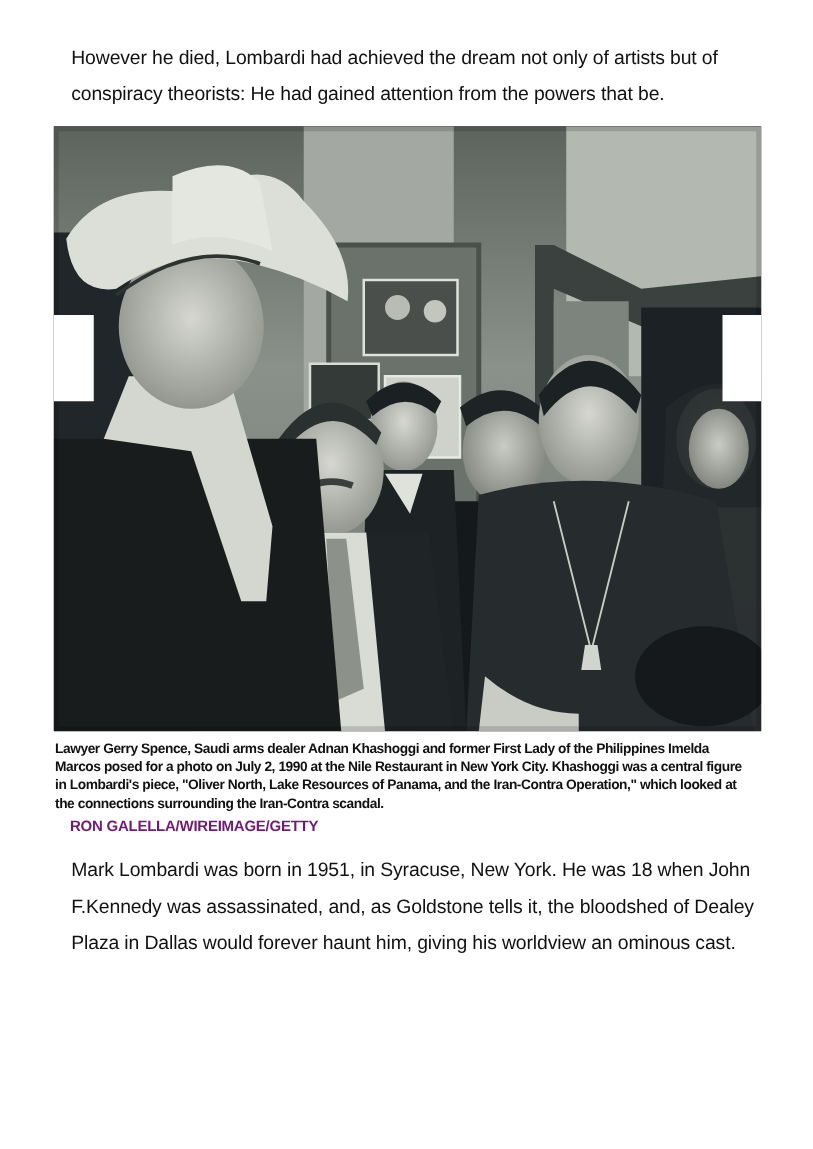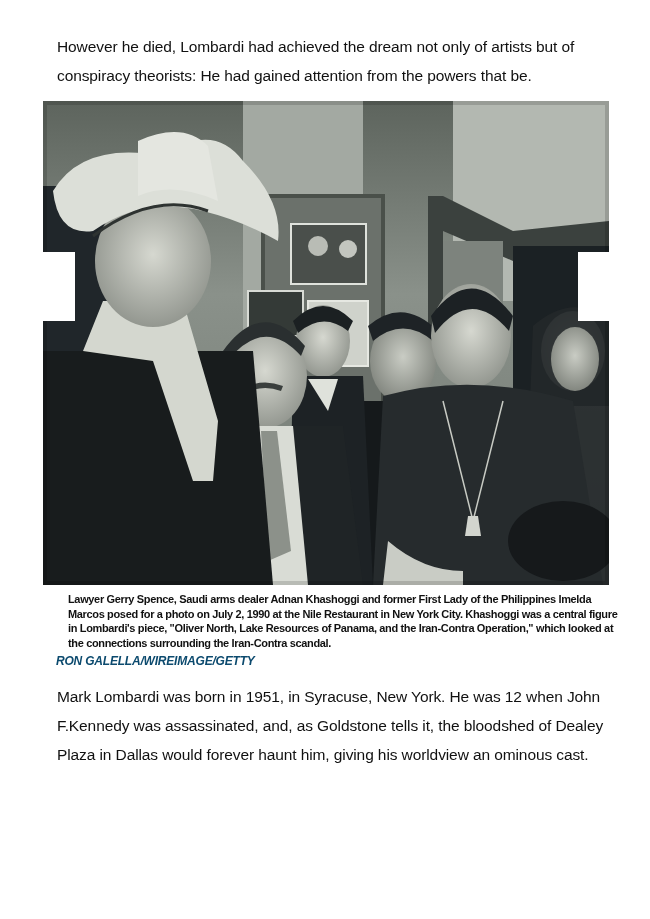--- a/index.html
+++ b/index.html
@@ -9,25 +9,25 @@
           font-size: 15.5px; line-height: 29px; letter-spacing: -0.1px; }
   #p1 { top: 32px; }
   #p2 { top: 682px; }
 
   .photo { position: absolute; left: 43px; top: 101px; width: 566px; height: 484px;
            overflow: hidden; background: #2a2f2b; }
   .notch { position: absolute; background: #ffffff; }
   #notch-left  { left: 43px;  top: 252px; width: 32px; height: 69px; }
   #notch-right { left: 578px; top: 252px; width: 31px; height: 69px; }
 
-  .caption { position: absolute; left: 68px; top: 592px; width: 560px;
+  .caption { position: absolute; left: 44px; top: 592px; width: 560px;
              font-size: 11px; line-height: 14.6px; font-weight: bold;
              letter-spacing: -0.35px; color: #111111; }
   .credit { position: absolute; left: 56px; top: 654px; font-size: 12px;
-            font-weight: bold; letter-spacing: -0.2px; color: #0c4a6e; font-style: italic; }
+            font-weight: bold; letter-spacing: -0.2px; color: #701a75; }
 </style>
 </head>
 <body>
 
 <p class="para" id="p1">However he died, Lombardi had achieved the dream not only of artists but of conspiracy theorists: He had gained attention from the powers that be.</p>
 
 <div class="photo" role="img" aria-label="Black-and-white photo: man in white cowboy hat and turtleneck, man with mustache in patterned tie, woman in dark sparkly dress with long pendant necklace, other guests behind; framed photos on wall and a doorway">
   <svg width="566" height="484" viewBox="0 0 566 484" xmlns="http://www.w3.org/2000/svg">
     <defs>
       <linearGradient id="wall" x1="0" y1="0" x2="0" y2="1">
@@ -100,13 +100,13 @@
 
     <rect x="0" y="0" width="566" height="484" fill="none" stroke="#000" stroke-opacity="0.15" stroke-width="8"></rect>
   </svg>
 </div>
 <div class="notch" id="notch-left"></div>
 <div class="notch" id="notch-right"></div>
 
 <div class="caption">Lawyer Gerry Spence, Saudi arms dealer Adnan Khashoggi and former First Lady of the Philippines Imelda Marcos posed for a photo on July 2, 1990 at the Nile Restaurant in New York City. Khashoggi was a central figure in Lombardi's piece, "Oliver North, Lake Resources of Panama, and the Iran-Contra Operation," which looked at the connections surrounding the Iran-Contra scandal.</div>
 <div class="credit">RON GALELLA/WIREIMAGE/GETTY</div>
 
-<p class="para" id="p2">Mark Lombardi was born in 1951, in Syracuse, New York. He was 12 when John F.Kennedy was assassinated, and, as Goldstone tells it, the bloodshed of Dealey Plaza in Dallas would forever haunt him, giving his worldview an ominous cast.</p>
+<p class="para" id="p2">Mark Lombardi was born in 1951, in Syracuse, New York. He was 18 when John F.Kennedy was assassinated, and, as Goldstone tells it, the bloodshed of Dealey Plaza in Dallas would forever haunt him, giving his worldview an ominous cast.</p>
 
 </body></html>

